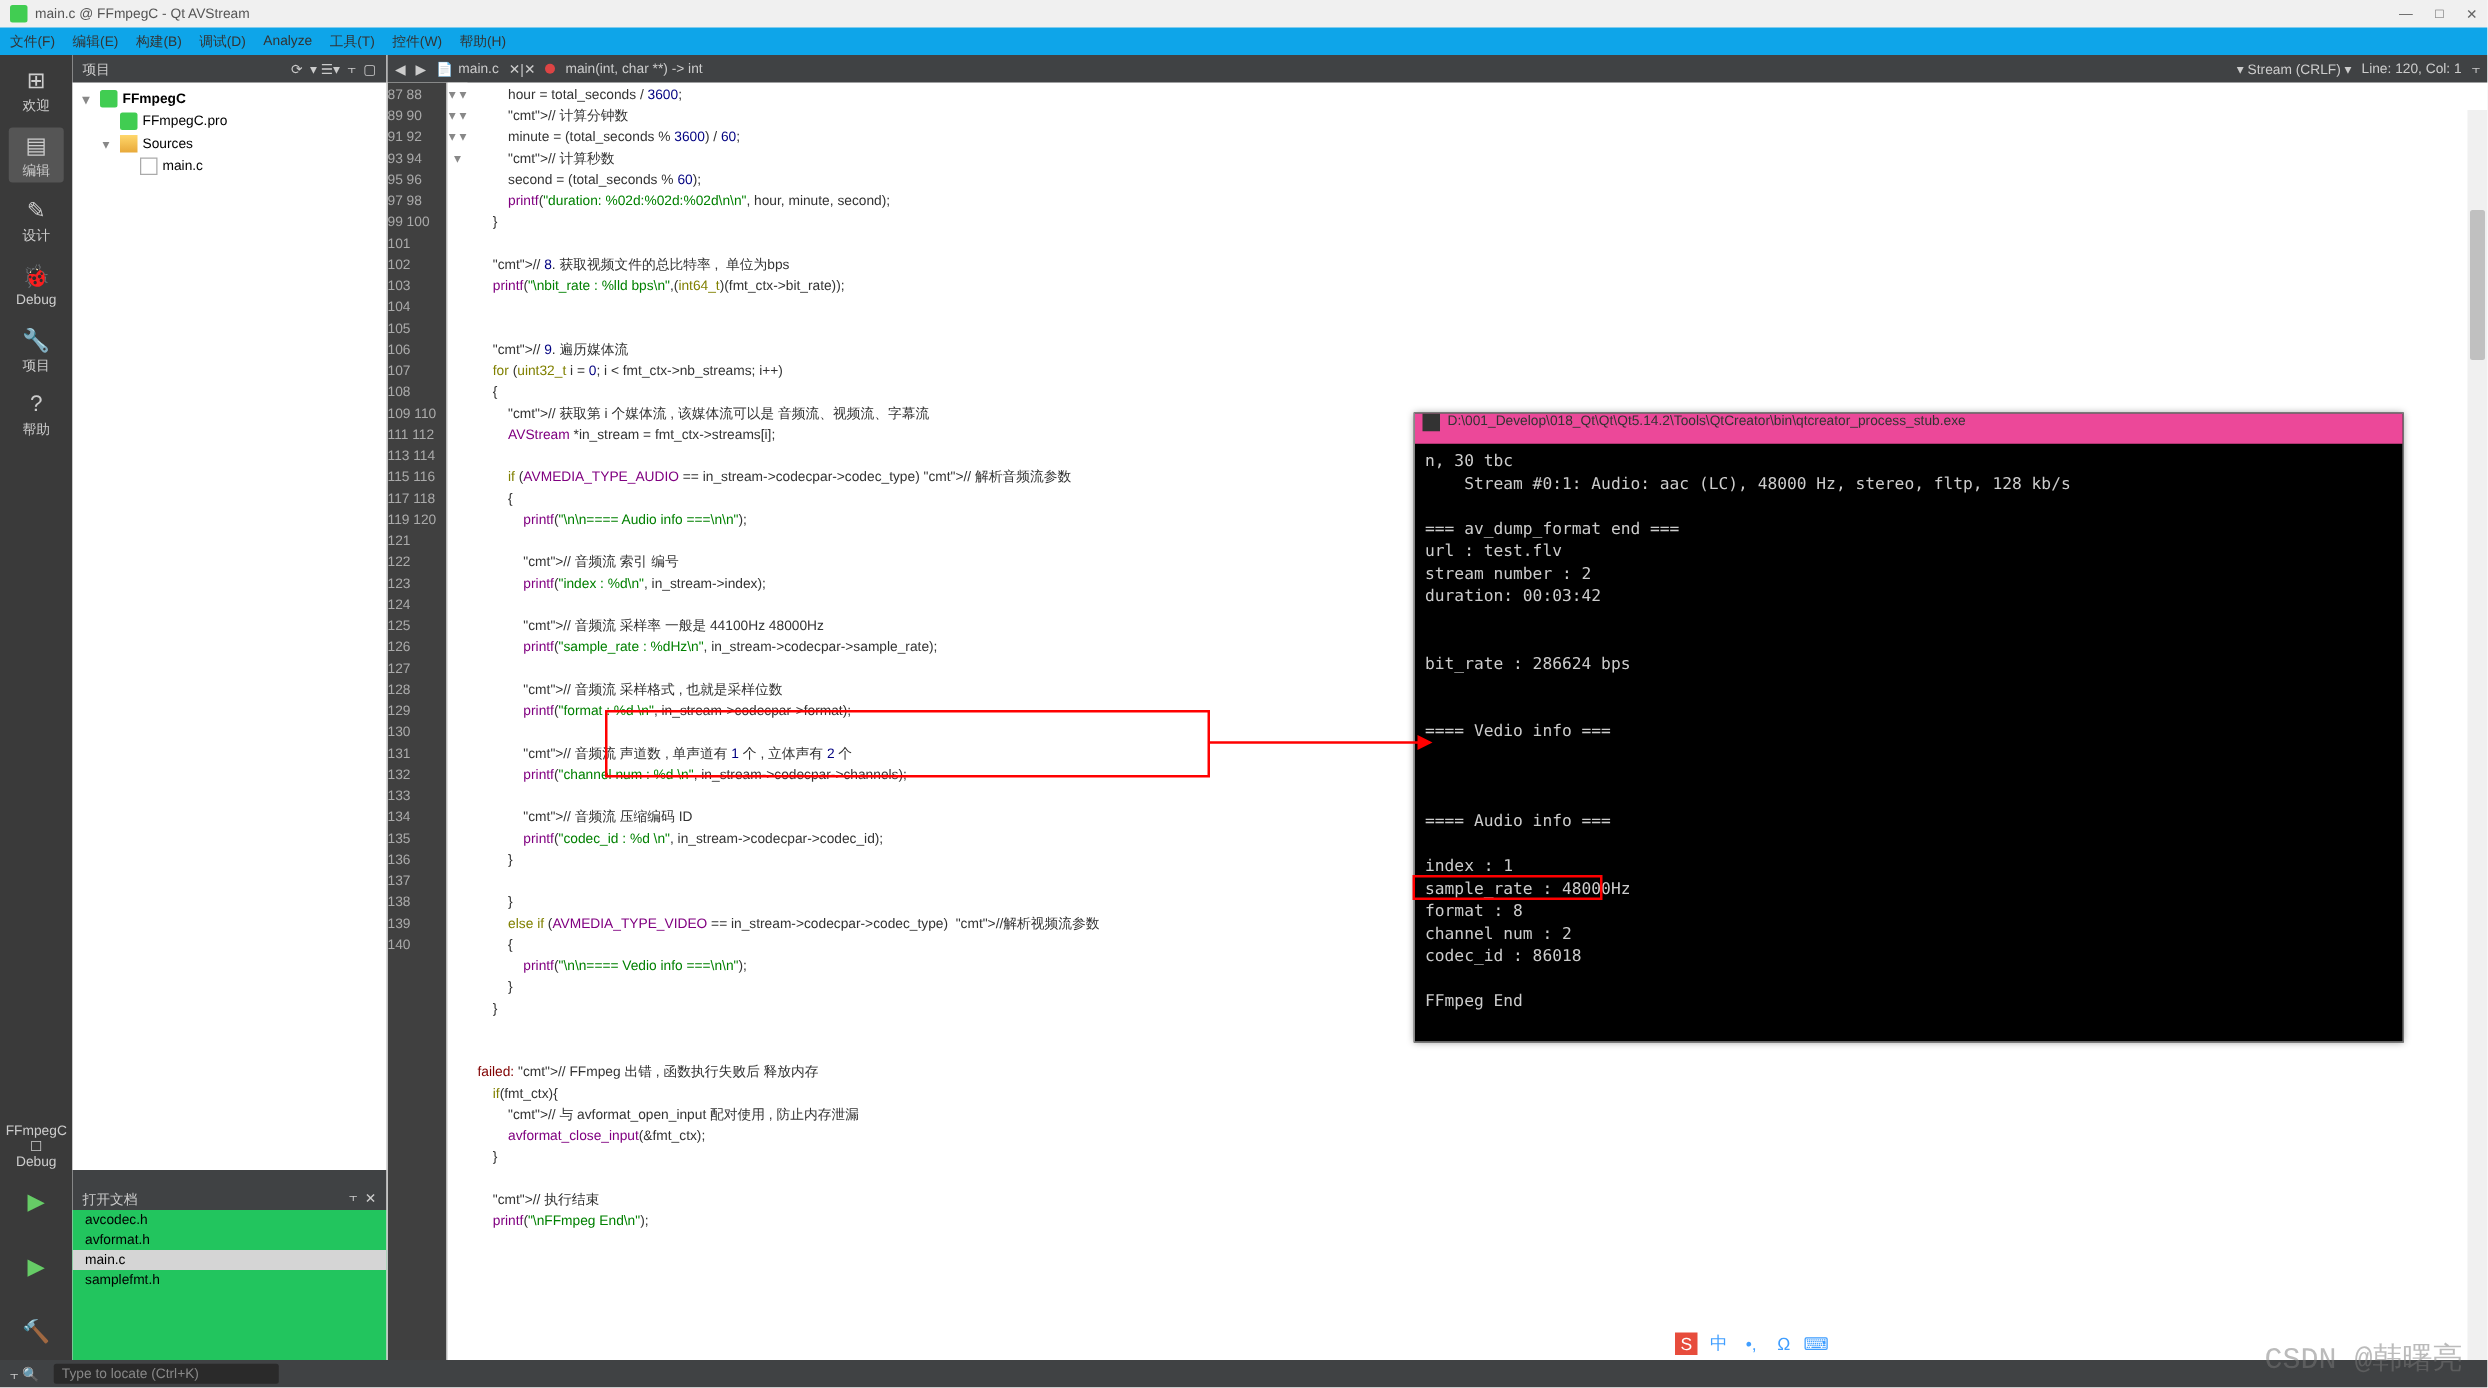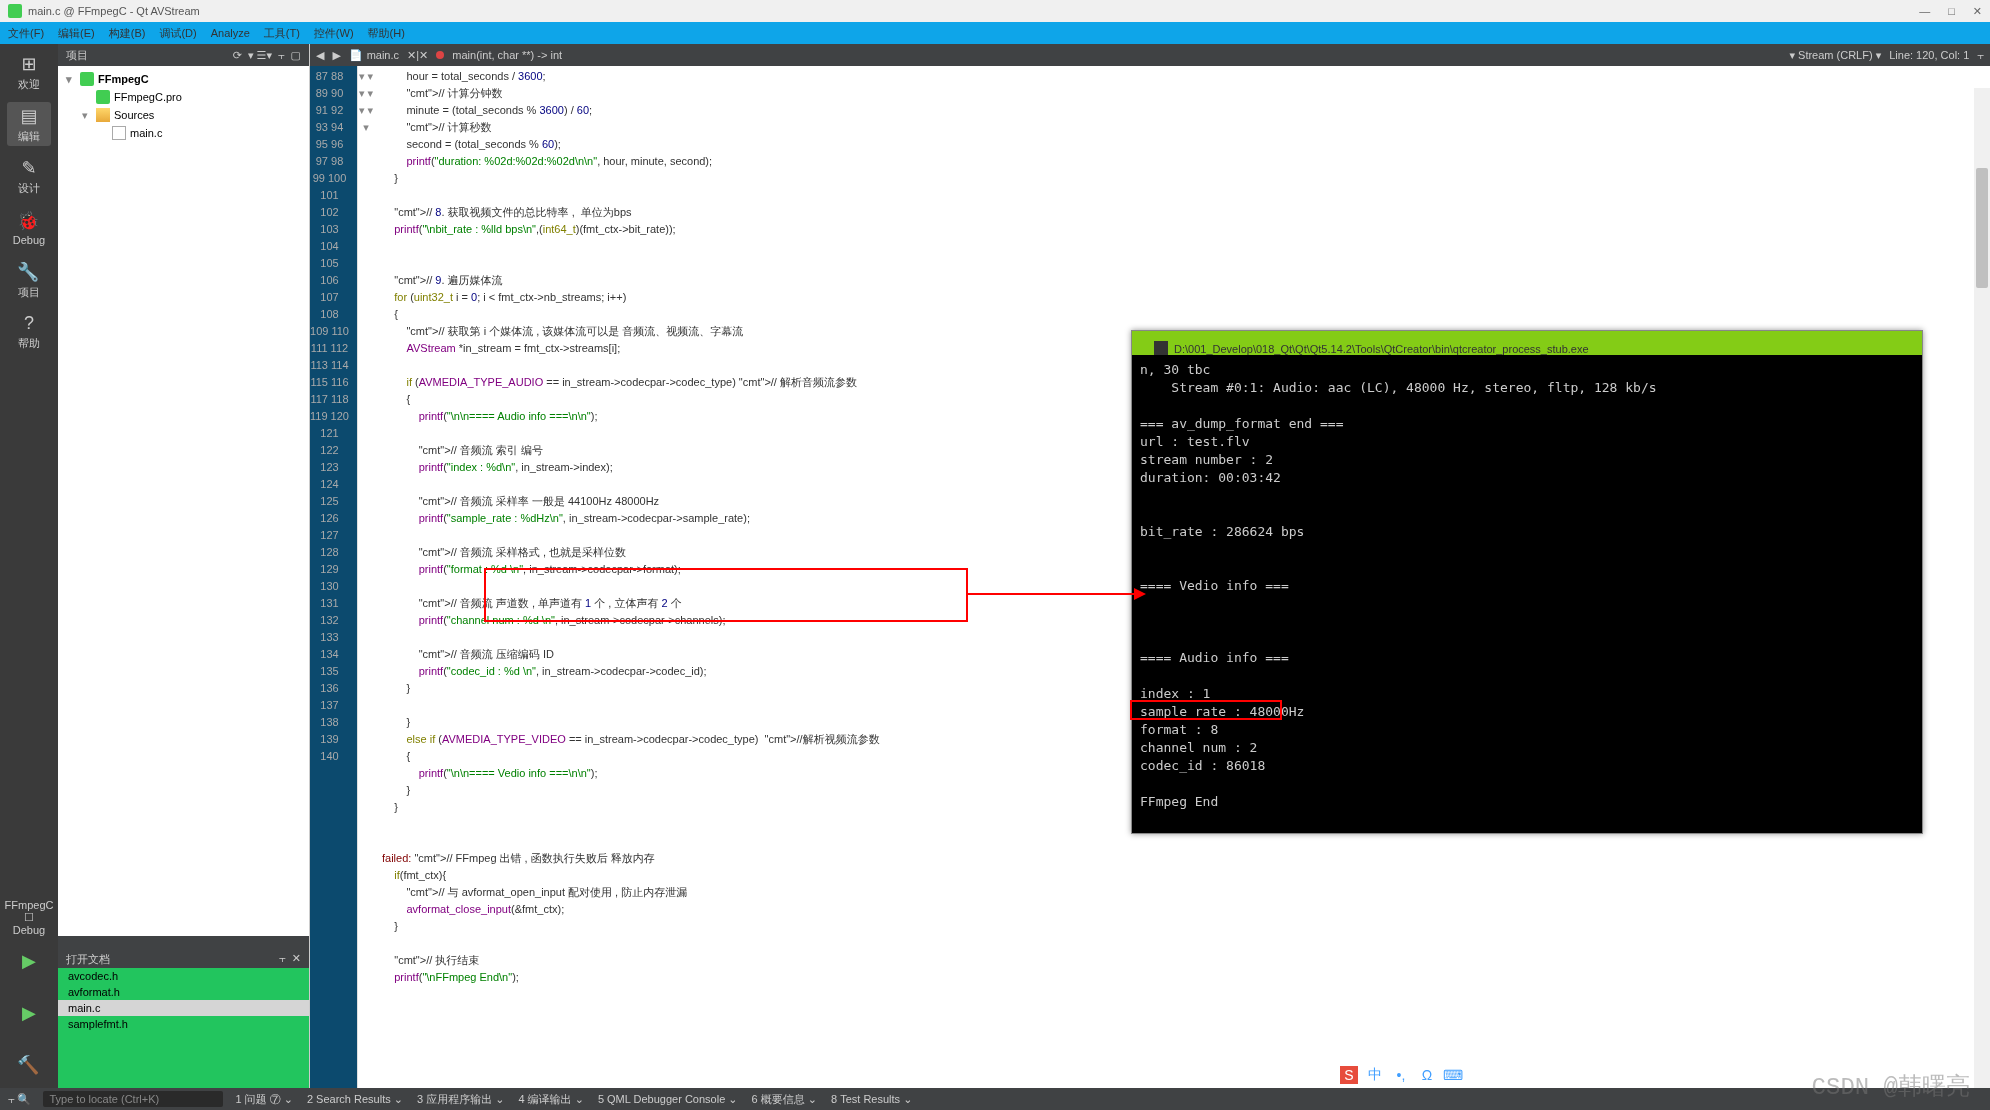--- a/index.html
+++ b/index.html
@@ -38,33 +38,33 @@
 .doc-list{background:#22c55e;flex:0 0 120px;overflow:auto}
 .doc-item{padding:2px 10px;cursor:pointer}
 .doc-item.sel{background:#d5d5d5}
 .editor-area{flex:1;display:flex;flex-direction:column;background:#fff}
 .editor-toolbar{height:22px;background:#404244;display:flex;align-items:center;padding:0 6px;color:#ccc;gap:8px}
 .editor-toolbar .nav-btn{cursor:pointer}
 .editor-toolbar .file-tab{display:flex;align-items:center;gap:4px}
 .editor-toolbar .spacer{flex:1}
 .editor-toolbar .red-dot{width:8px;height:8px;background:#d44;border-radius:50%}
 .code-area{flex:1;display:flex;overflow:hidden;font-family:Consolas,monospace;font-size:12px;line-height:17px;position:relative}
-.gutter{width:48px;background:#0c4a6e;color:#aaa;text-align:center;padding:2px 8px 0 0;border-right:1px solid #e0e0e0}
+.gutter{width:48px;background:#404040;color:#aaa;text-align:left;padding:2px 8px 0 0;border-right:1px solid #e0e0e0}
 .fold-gutter{width:16px;background:#fff;padding-top:2px;color:#888;text-align:center}
 .code-lines{flex:1;padding:2px 0 0 8px;white-space:pre;color:#333;position:relative}
 .kw{color:#808000}
 .str{color:#008000}
 .num{color:#000080}
 .type{color:#800080}
 .lbl{color:#800000}
 .red-box{position:absolute;border:2px solid red;left:484px;top:568px;width:484px;height:54px;pointer-events:none}
 .red-arrow{position:absolute;left:968px;top:593px;width:176px;height:2px;background:red;pointer-events:none}
 .red-arrow::after{content:'';position:absolute;right:-2px;top:-5px;border-left:12px solid red;border-top:6px solid transparent;border-bottom:6px solid transparent}
 .console-window{position:absolute;left:1131px;top:330px;width:792px;height:504px;background:#000;border:1px solid #888;box-shadow:0 0 6px rgba(0,0,0,.4)}
-.console-title{height:24px;background:#84cc16;display:flex;align-items:flex-end;padding:0 22px;color:#333;gap:6px}
+.console-title{height:24px;background:#ec4899;display:flex;align-items:flex-start;padding:0 6px;color:#333;gap:6px}
 .console-title .cicon{width:14px;height:14px;background:#333}
 .console-body{padding:6px 8px;color:#ccc;font-family:SimSun,monospace;font-size:13px;line-height:18px;white-space:pre}
 .console-box{position:absolute;border:2px solid red;left:1130px;top:700px;width:152px;height:20px;pointer-events:none}
 .statusbar{height:22px;background:#404244;display:flex;align-items:center;padding:0 8px;color:#ccc;gap:12px}
 .statusbar .search-box{background:#2a2a2a;padding:2px 6px;border-radius:2px;width:180px;color:#888}
 .statusbar .search-icon{color:#ccc}
 .watermark{position:absolute;right:20px;bottom:8px;font-size:24px;color:rgba(120,120,120,.5);font-family:Liberation Mono, monospace}
 .tray{position:absolute;right:528px;bottom:26px;display:flex;gap:8px;align-items:center}
 .tray .ticon{width:18px;height:18px;display:flex;align-items:center;justify-content:center;font-size:14px}
 .scrollbar-v{position:absolute;right:0;top:22px;bottom:0;width:16px;background:#f0f0f0}
@@ -369,21 +369,20 @@
             </div>
         </div>
       </div>
     </div>
   </div>
 </div>
 
 <div class="statusbar">
   <span class="search-icon">⫟ 🔍</span>
   <span class="search-box">Type to locate (Ctrl+K)</span>
-  <span id="statusitems"><span style="margin-right:14px">1 问题 ⑦ ⌄</span><span style="margin-right:14px">2 Search Results ⌄</span><span style="margin-right:14px">3 应用程序输出 ⌄</span><span style="margin-right:14px">4 编译输出 ⌄</span><span style="margin-right:14px">5 QML Debugger Console ⌄</span><span style="margin-right:14px">6 概要信息 ⌄</span><span style="margin-right:14px">8 Test Results ⌄</span></span>
 </div>
 
 <div class="console-window">
   <div class="console-title">
     <span class="cicon"></span>
     <span>D:\001_Develop\018_Qt\Qt\Qt5.14.2\Tools\QtCreator\bin\qtcreator_process_stub.exe</span>
   </div>
   <div class="console-body" id="consolebody">n, 30 tbc
     Stream #0:1: Audio: aac (LC), 48000 Hz, stereo, fltp, 128 kb/s
 

